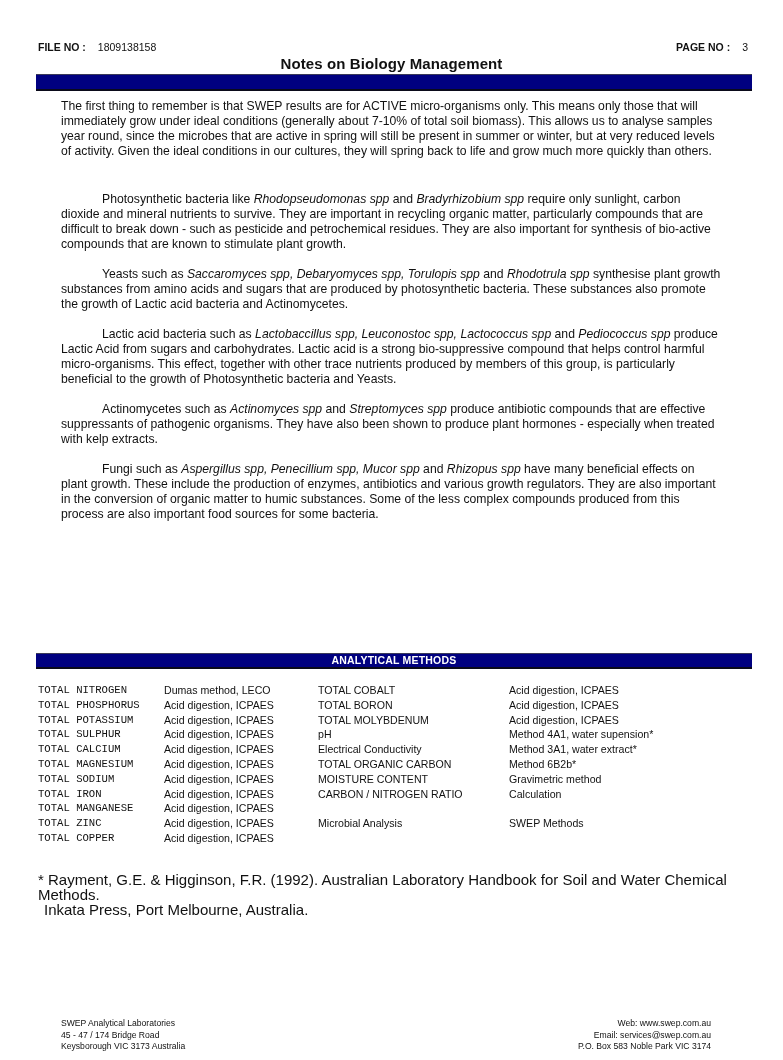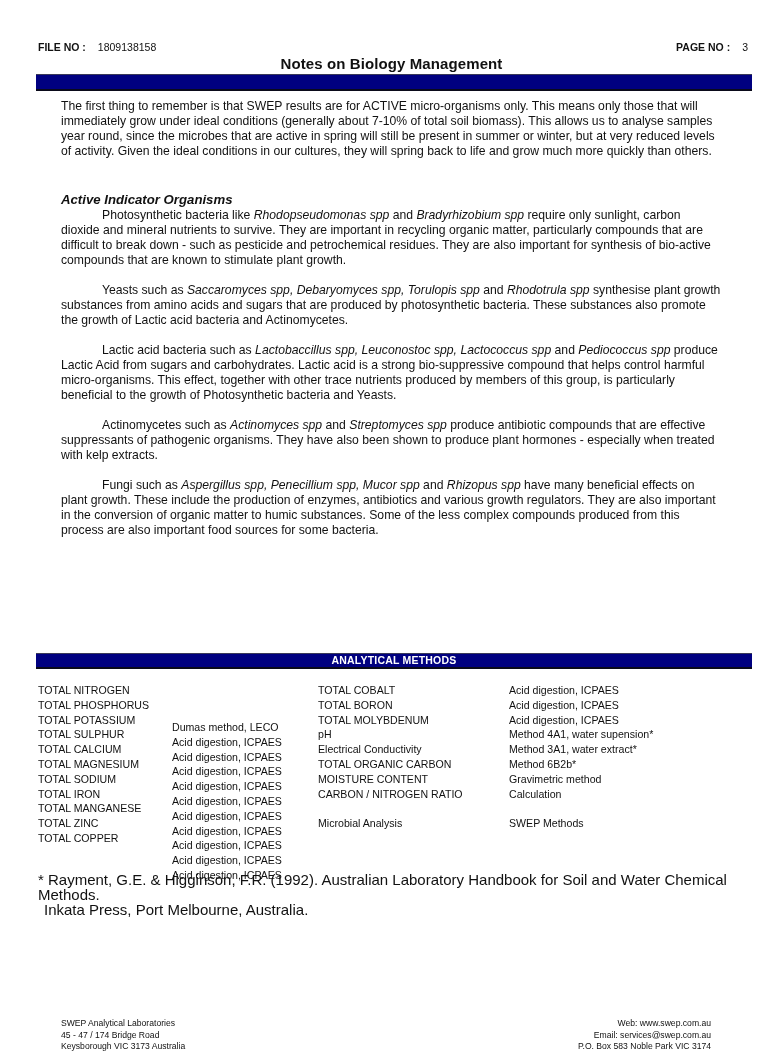--- a/index.html
+++ b/index.html
@@ -30,22 +30,22 @@
     font-size: 12.2px; line-height: 15px;
   }
   .content p { margin: 0; }
   .intro { margin-bottom: 33px !important; }
   .section-heading { font-weight: bold; font-style: italic; font-size: 13.2px; margin: 0 0 12px 0; line-height: 16px; }
   .para { margin-bottom: 15px !important; }
   .para b { font-weight: normal; margin-left: 41px; }
   .para i { font-style: italic; }
   .methods { position: absolute; top: 683px; font-size: 10.6px; line-height: 14.8px; }
   .methods .row { height: 14.8px; white-space: nowrap; }
-  .mcol1 { left: 38px; }
-  .mcol2 { left: 172px; margin-top: 37px; }
+  .mcol1 { left: 38px; font-family: Liberation Mono, monospace; }
+  .mcol2 { left: 164px; }
   .mcol3 { left: 318px; }
   .mcol4 { left: 509px; }
   .footnote { position: absolute; left: 38px; top: 872px; font-size: 15px; line-height: 15px; }
   .footnote .l2 { padding-left: 6px; }
   .footer-left { position: absolute; left: 61px; top: 1018px; font-size: 8.6px; line-height: 11.6px; }
   .footer-right { position: absolute; right: 72px; top: 1018px; font-size: 8.6px; line-height: 11.6px; text-align: right; }
 </style>
 </head>
 <body>
 
@@ -53,21 +53,20 @@
   <b>FILE NO :</b><span>1809138158</span>
 </div>
 <div class="hdr-page">
   <b>PAGE NO :</b><span>3</span>
 </div>
 <div class="doc-title">Notes on Biology Management</div>
 <div class="bar bar-top"></div>
 
 <div class="content">
   <p class="intro">The first thing to remember is that SWEP results are for ACTIVE micro-organisms only. This means only those that will immediately grow under ideal conditions (generally about 7-10% of total soil biomass). This allows us to analyse samples year round, since the microbes that are active in spring will still be present in summer or winter, but at very reduced levels of activity. Given the ideal conditions in our cultures, they will spring back to life and grow much more quickly than others.</p>
-  <p class="section-heading">Active Indicator Organisms</p>
   <div id="organisms">
       <p class="para"><b>Photosynthetic bacteria</b><span> like </span><i>Rhodopseudomonas spp</i><span> and </span><i>Bradyrhizobium spp</i><span> require only sunlight, carbon dioxide and mineral nutrients to survive. They are important in recycling organic matter, particularly compounds that are difficult to break down - such as pesticide and petrochemical residues. They are also important for synthesis of bio-active compounds that are known to stimulate plant growth.</span></p>
       <p class="para"><b>Yeasts</b><span> such as </span><i>Saccaromyces spp, Debaryomyces spp, Torulopis spp</i><span> and </span><i>Rhodotrula spp</i><span> synthesise plant growth substances from amino acids and sugars that are produced by photosynthetic bacteria. These substances also promote the growth of Lactic acid bacteria and Actinomycetes.</span></p>
       <p class="para"><b>Lactic acid bacteria</b><span> such as </span><i>Lactobaccillus spp, Leuconostoc spp, Lactococcus spp</i><span> and </span><i>Pediococcus spp</i><span> produce Lactic Acid from sugars and carbohydrates. Lactic acid is a strong bio-suppressive compound that helps control harmful micro-organisms. This effect, together with other trace nutrients produced by members of this group, is particularly beneficial to the growth of Photosynthetic bacteria and Yeasts.</span></p>
       <p class="para"><b>Actinomycetes</b><span> such as </span><i>Actinomyces spp</i><span> and </span><i>Streptomyces spp</i><span> produce antibiotic compounds that are effective suppressants of pathogenic organisms. They have also been shown to produce plant hormones - especially when treated with kelp extracts.</span></p>
       <p class="para"><b>Fungi</b><span> such as </span><i>Aspergillus spp, Penecillium spp, Mucor spp</i><span> and </span><i>Rhizopus spp</i><span> have many beneficial effects on plant growth. These include the production of enzymes, antibiotics and various growth regulators. They are also important in the conversion of organic matter to humic substances. Some of the less complex compounds produced from this process are also important food sources for some bacteria.</span></p>
     </div>
 </div>
 
 <div class="bar bar-methods">

